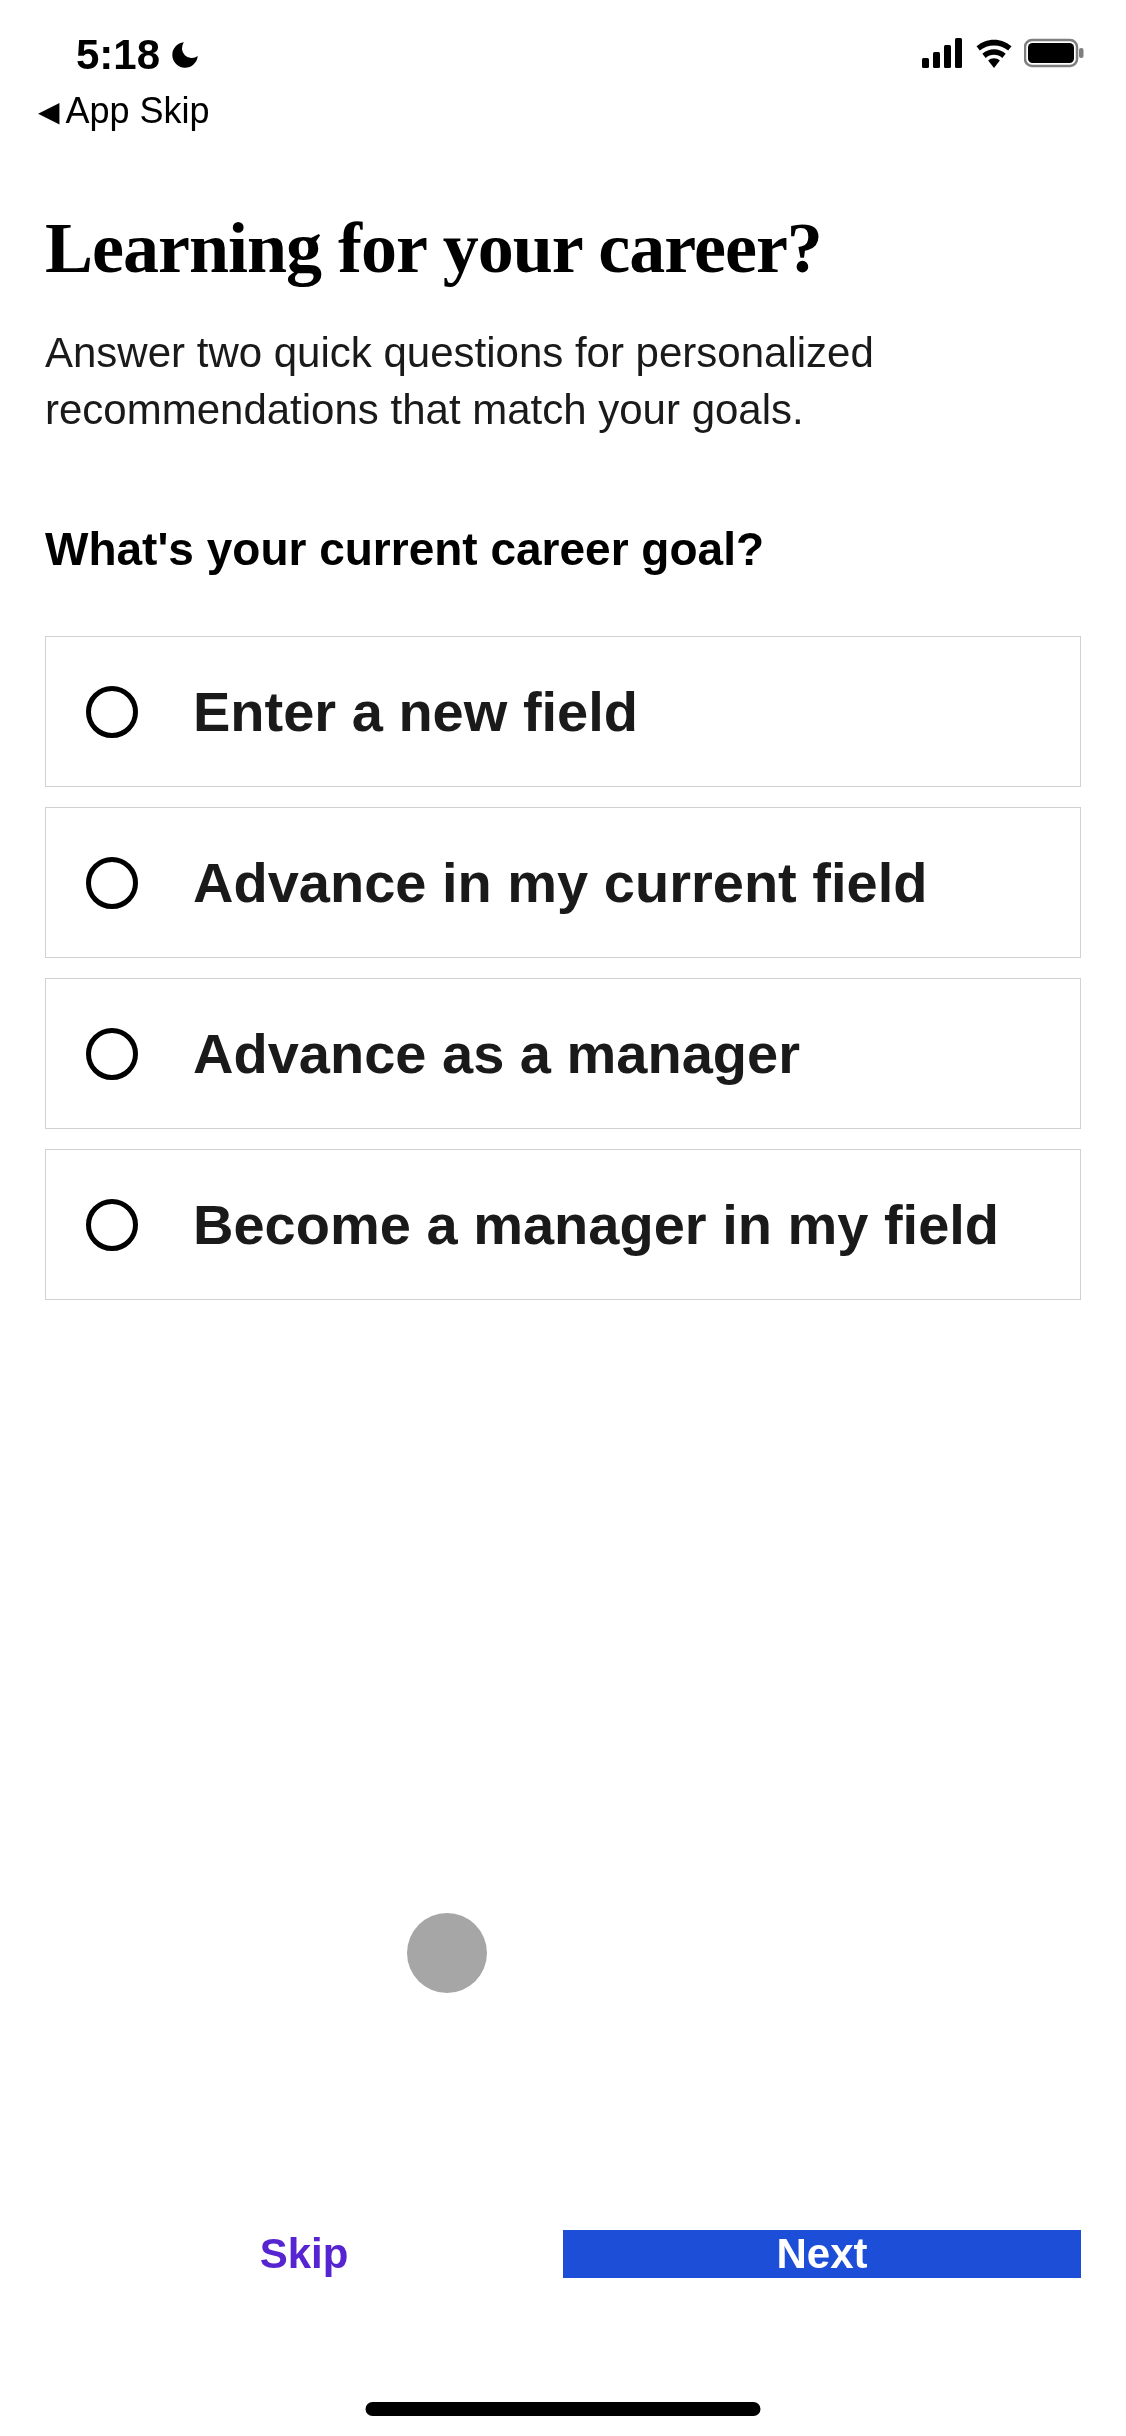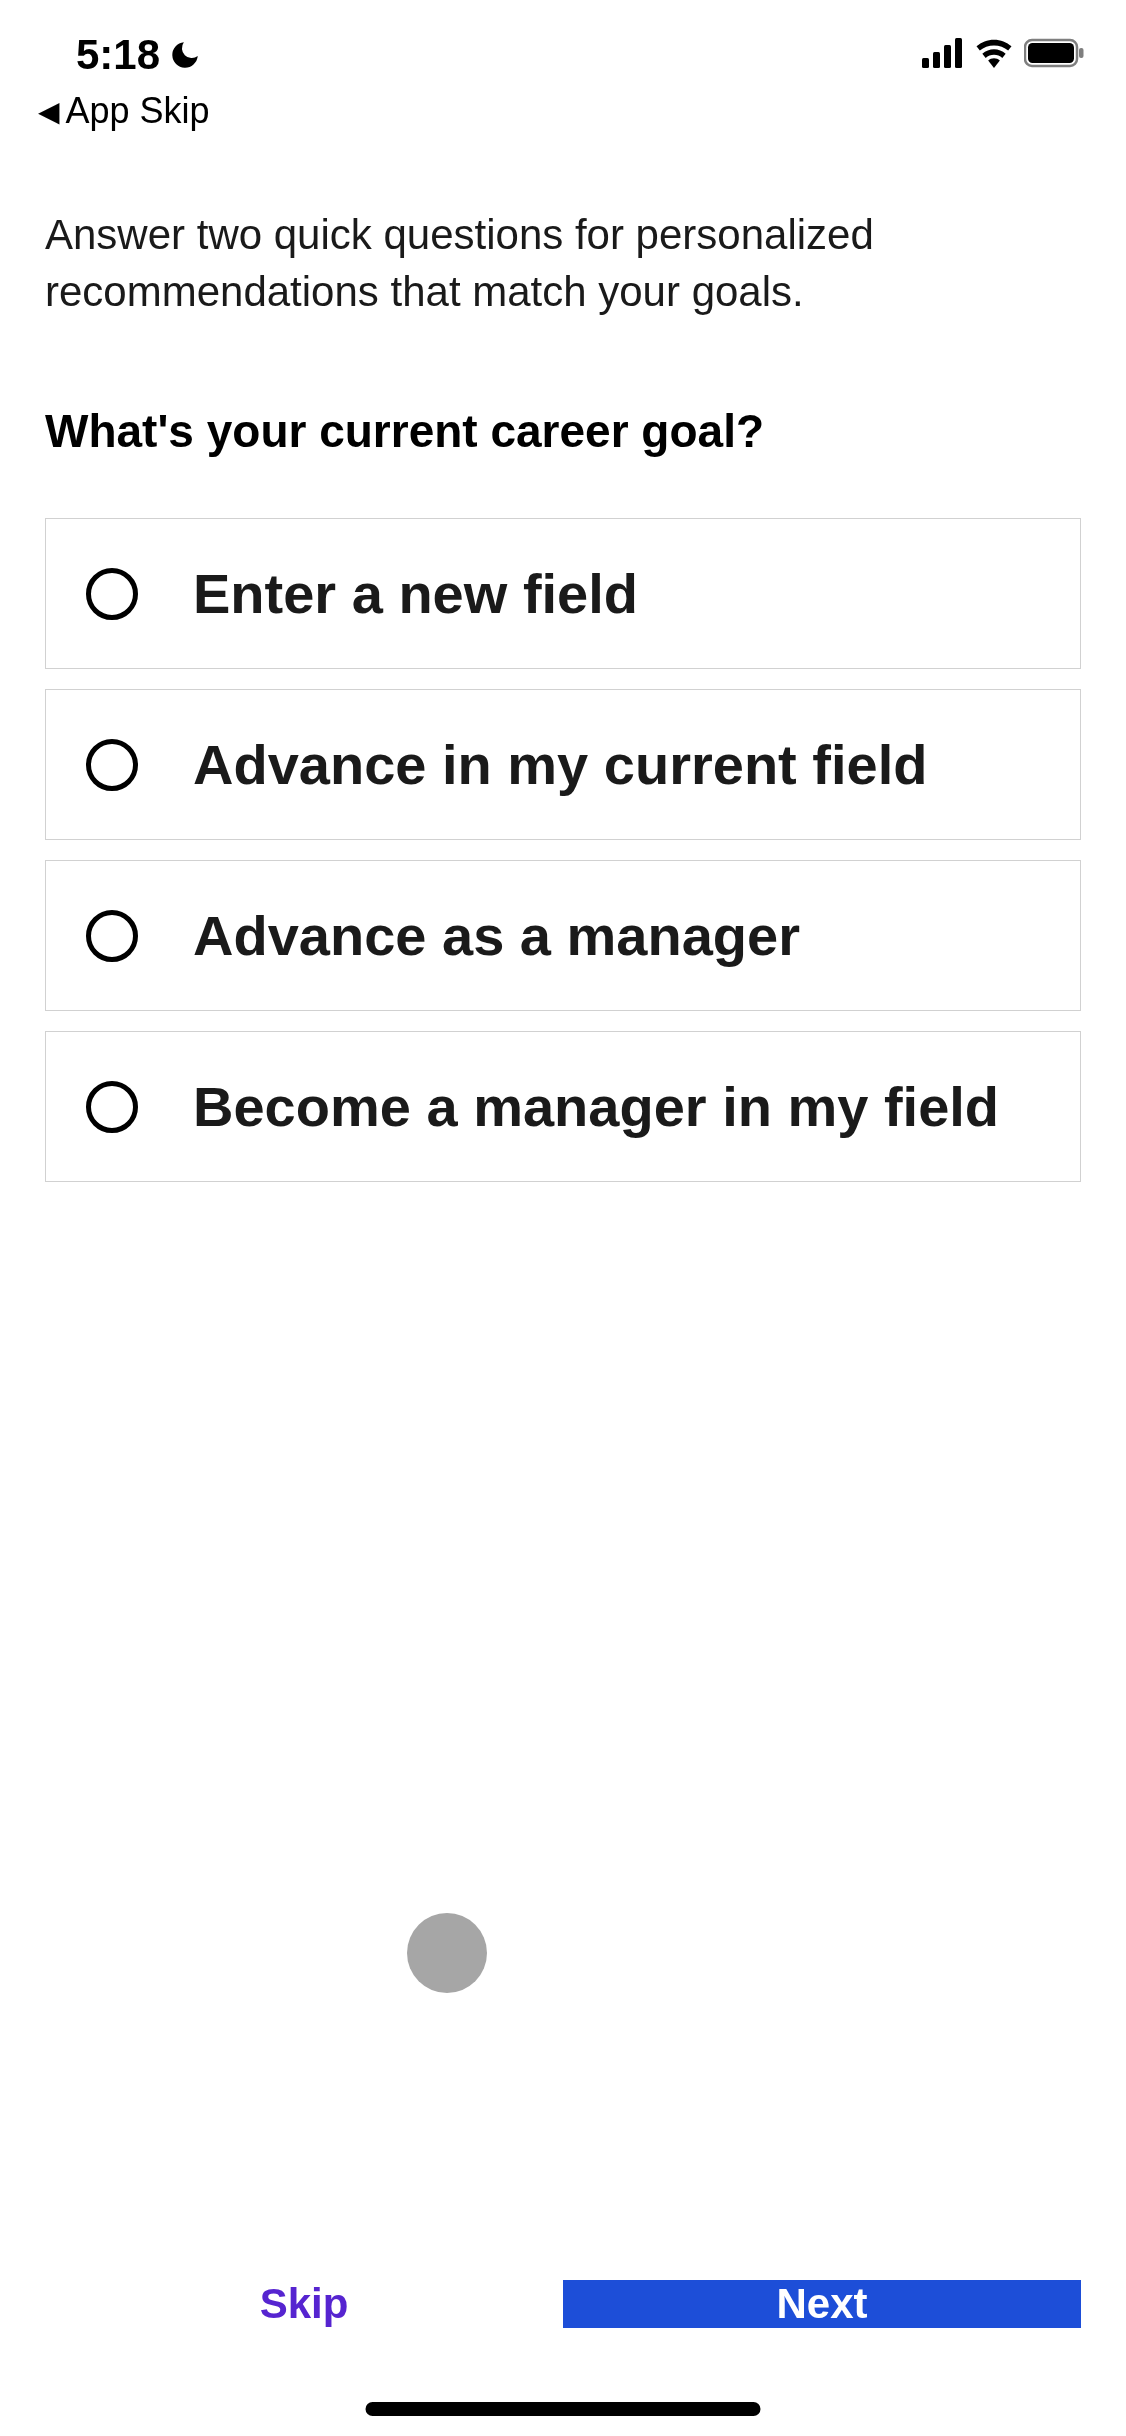--- a/index.html
+++ b/index.html
@@ -109,21 +109,21 @@
       border-radius: 50%;
       left: 407px;
       top: 1913px;
     }
     .footer {
       position: absolute;
       bottom: 108px;
       left: 0;
       right: 0;
       display: flex;
-      align-items: flex-end;
+      align-items: flex-start;
       padding: 0 45px;
       height: 98px;
     }
     .skip-btn {
       flex: 1;
       display: flex;
       align-items: center;
       justify-content: center;
       font-size: 42px;
       font-weight: 700;
@@ -189,20 +189,21 @@
     </span>
   </div>
 </div>
 
 <div class="back-link">
   <span class="back-chevron">◀</span>
   <span>App Skip</span>
 </div>
 
 <div class="content">
+  <h1 class="page-title">Learning for your career?</h1>
   <p class="page-subtitle">Answer two quick questions for personalized recommendations that match your goals.</p>
   <h2 class="question-label">What's your current career goal?</h2>
 
   <div class="options">
     <div class="option">
       <div class="radio-circle"></div>
       <span class="option-label">Enter a new field</span>
     </div>
     <div class="option">
       <div class="radio-circle"></div>

